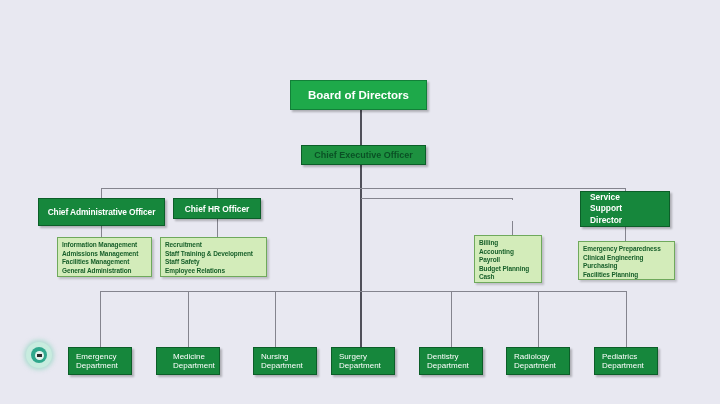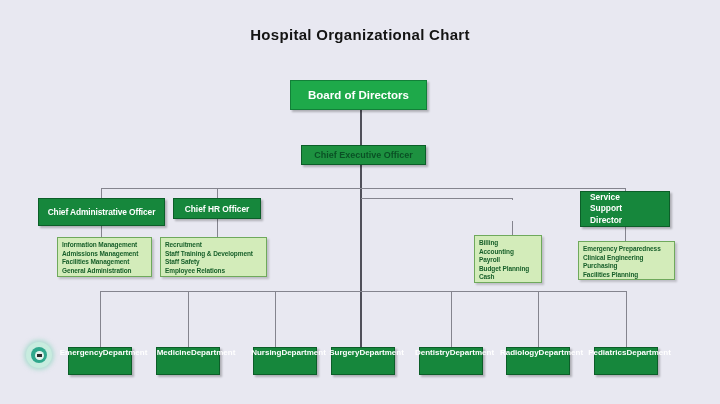--- a/index.html
+++ b/index.html
@@ -39,43 +39,42 @@
     box-shadow:1.5px 1.5px 2px rgba(0,0,0,0.18);
   }
   .duty-cao { left:57px;  top:237px; width:95px;  height:40px; }
   .duty-chr { left:160px; top:237px; width:107px; height:40px; }
   .duty-cfo { left:474px; top:235px; width:68px;  height:48px; }
   .duty-ssd { left:578px; top:241px; width:97px;  height:39px; }
   
   .dept {
     position:absolute; top:347px; width:64px; height:28px;
     background:#16873c; border:1px solid #0b5e28; color:#fff;
-    font-weight:bold; font-size:8px; line-height:9.5px; box-sizing:border-box;
-    display:flex; justify-content:center; padding-left:7px;
+    font-weight:normal; font-size:8px; line-height:9.5px; box-sizing:border-box;
+    display:flex; flex-direction:column; justify-content:center; padding-left:7px;
     box-shadow:1.5px 1.5px 2px rgba(0,0,0,0.25);
   }
   
   .badge {
     position:absolute; left:26px; top:342px; width:26px; height:26px;
     border-radius:50%; background:#c8ecdf;
     display:flex; align-items:center; justify-content:center;
     box-shadow:0 0 4px 2px rgba(120,210,180,0.5);
   }
   .badge-mid { width:16px; height:16px; border-radius:50%; background:#2fa88c;
                display:flex; align-items:center; justify-content:center; }
   .badge-core { width:9px; height:9px; border-radius:50%; background:#e4f4ee;
                 display:flex; align-items:center; justify-content:center; }
   .badge-dash { width:5px; height:3px; background:#2b2b2b; }
 </style>
 </head>
 <body>
 
 <div class="canvas">
 
-  <div class="title">Hospital Organizational Chart</div>
 
   <div class="ln dark" style="left:360px; top:110px; width:2px; height:35px;"></div>
   <div class="ln dark" style="left:360px; top:165px; width:2px; height:182px;"></div>
 
   <div class="ln" style="left:101px; top:188px; width:525px; height:1px;"></div>
   <div class="ln" style="left:101px; top:188px; width:1px; height:10px;"></div>
   <div class="ln" style="left:217px; top:188px; width:1px; height:10px;"></div>
   <div class="ln" style="left:625px; top:188px; width:1px; height:3px;"></div>
   <div class="ln" style="left:361px; top:198px; width:151px; height:1px;"></div>
   <div class="ln" style="left:512px; top:198px; width:1px; height:2px;"></div>

